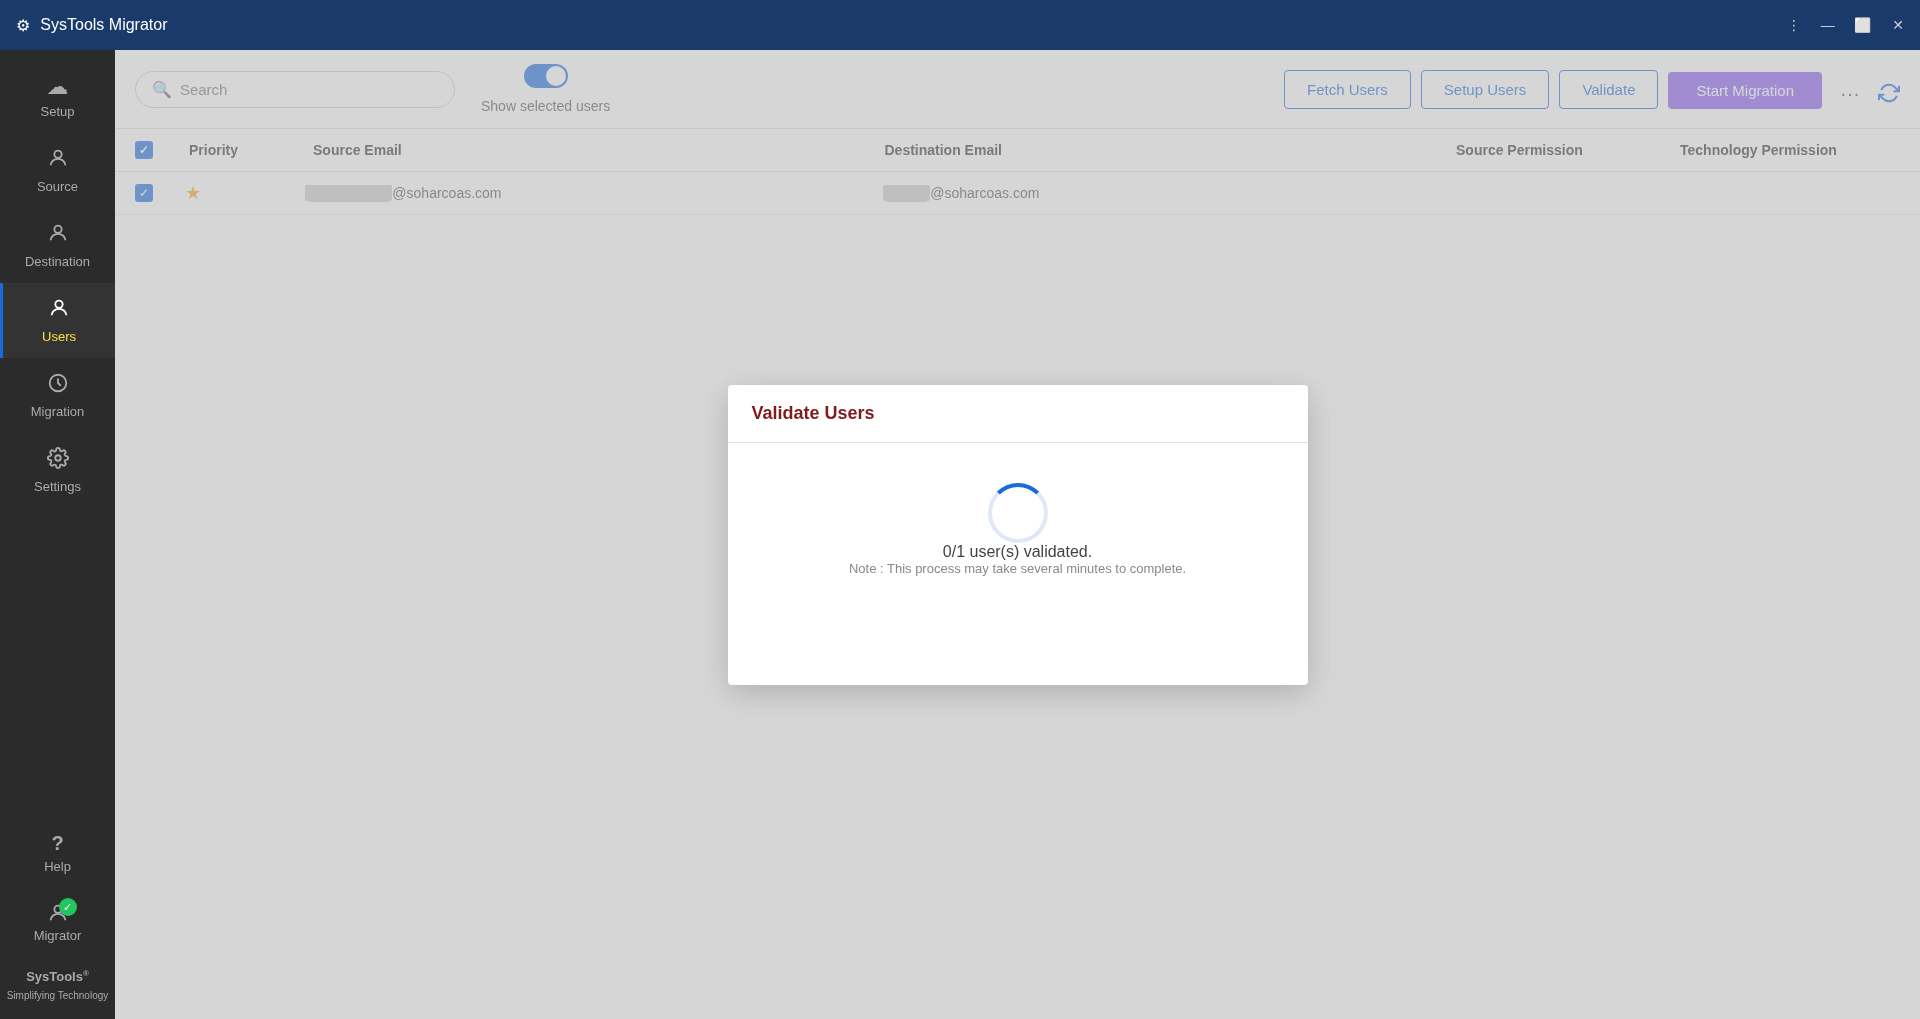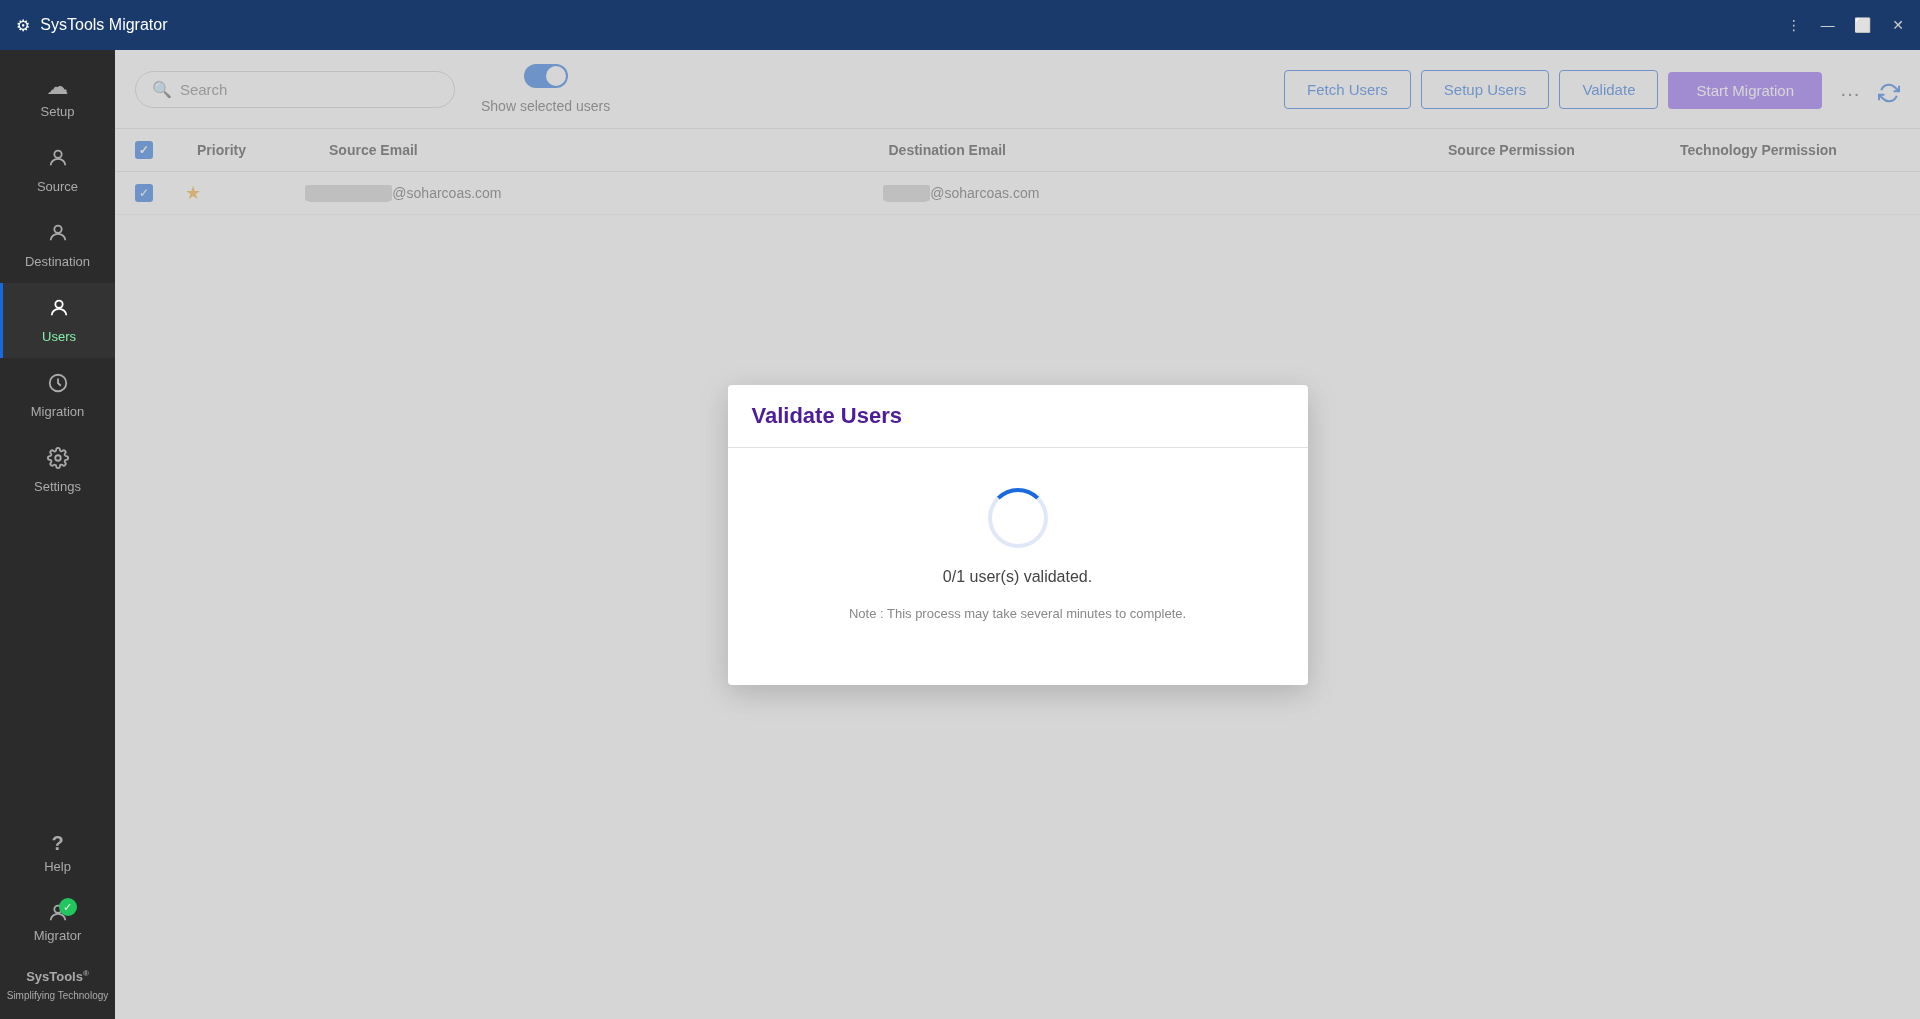--- a/index.html
+++ b/index.html
@@ -130,21 +130,21 @@
     .table-area { flex: 1; background: white; }
     .table-header {
       display: flex;
       align-items: center;
       padding: 12px 20px;
       border-bottom: 1px solid #e0e0e0;
       background: white;
       font-weight: 600;
       color: #333;
       font-size: 14px;
-      gap: 12px;
+      gap: 4px;
     }
     .col-check { width: 50px; }
     .col-priority { width: 120px; }
     .col-source { flex: 1; }
     .col-destination { flex: 1; }
     .col-source-perm { width: 220px; }
     .col-dest-perm { width: 220px; }
 
     .table-row {
       display: flex;
@@ -189,30 +189,29 @@
       border-radius: 4px;
       width: 580px;
       min-height: 300px;
       box-shadow: 0 8px 30px rgba(0,0,0,0.18);
       padding: 0;
       overflow: hidden;
     }
     .modal-header {
       padding: 18px 24px;
       border-bottom: 1px solid #e0e0e0;
-      font-size: 22px;
+      font-size: 18px;
       font-weight: 600;
-      color: #4c1d95;
+      color: #7f1d1d;
     }
     .modal-body {
       padding: 40px 24px 50px;
       display: flex;
       flex-direction: column;
       align-items: center;
-      gap: 20px;
     }
     .spinner {
       width: 60px;
       height: 60px;
       border: 4px solid #e0e8f8;
       border-top: 4px solid #1a6adf;
       border-radius: 50%;
       animation: spin 1s linear infinite;
     }
     @keyframes spin { to { transform: rotate(360deg); } }
@@ -274,21 +273,21 @@
       <span>Destination</span>
     </div>
 
     <div class="sidebar-item active">
       <span class="icon">
         <svg width="22" height="22" viewBox="0 0 24 24" fill="none" stroke="white" stroke-width="2">
             <circle cx="12" cy="8" r="4"></circle>
             <path d="M4 20c0-4 3.6-7 8-7s8 3 8 7"></path>
           </svg>
       </span>
-      <span style="color:#86efac;">Users</span>
+      <span style="color:#fde047;">Users</span>
     </div>
 
     <div class="sidebar-item">
       <span class="icon">
         <svg width="22" height="22" viewBox="0 0 24 24" fill="none" stroke="#aaa" stroke-width="2">
             <circle cx="12" cy="12" r="9"></circle>
             <path d="M12 7v5l3 3"></path>
           </svg>
       </span>
       <span>Migration</span>

